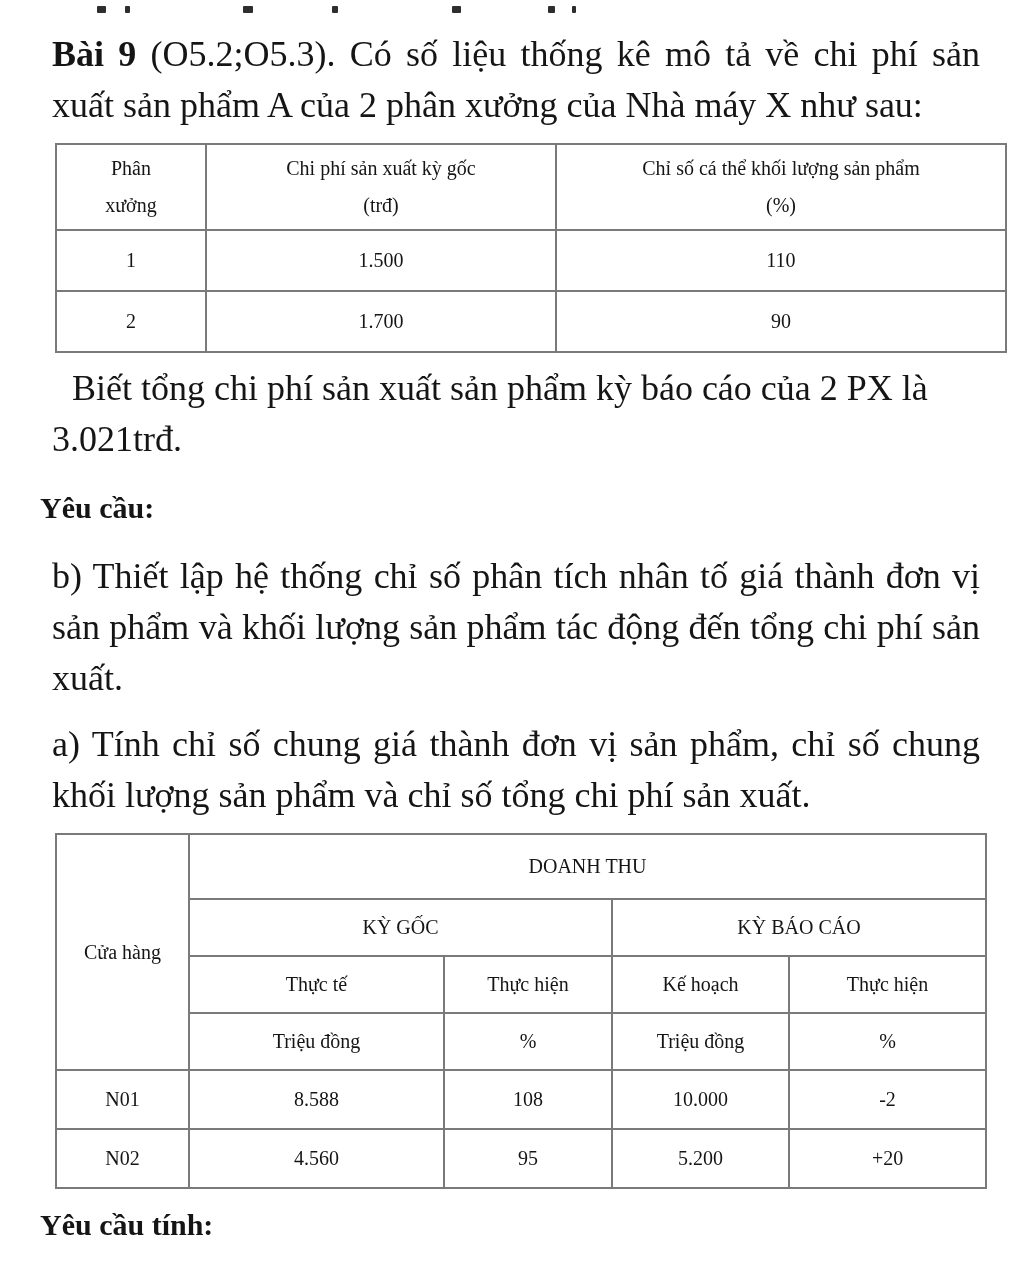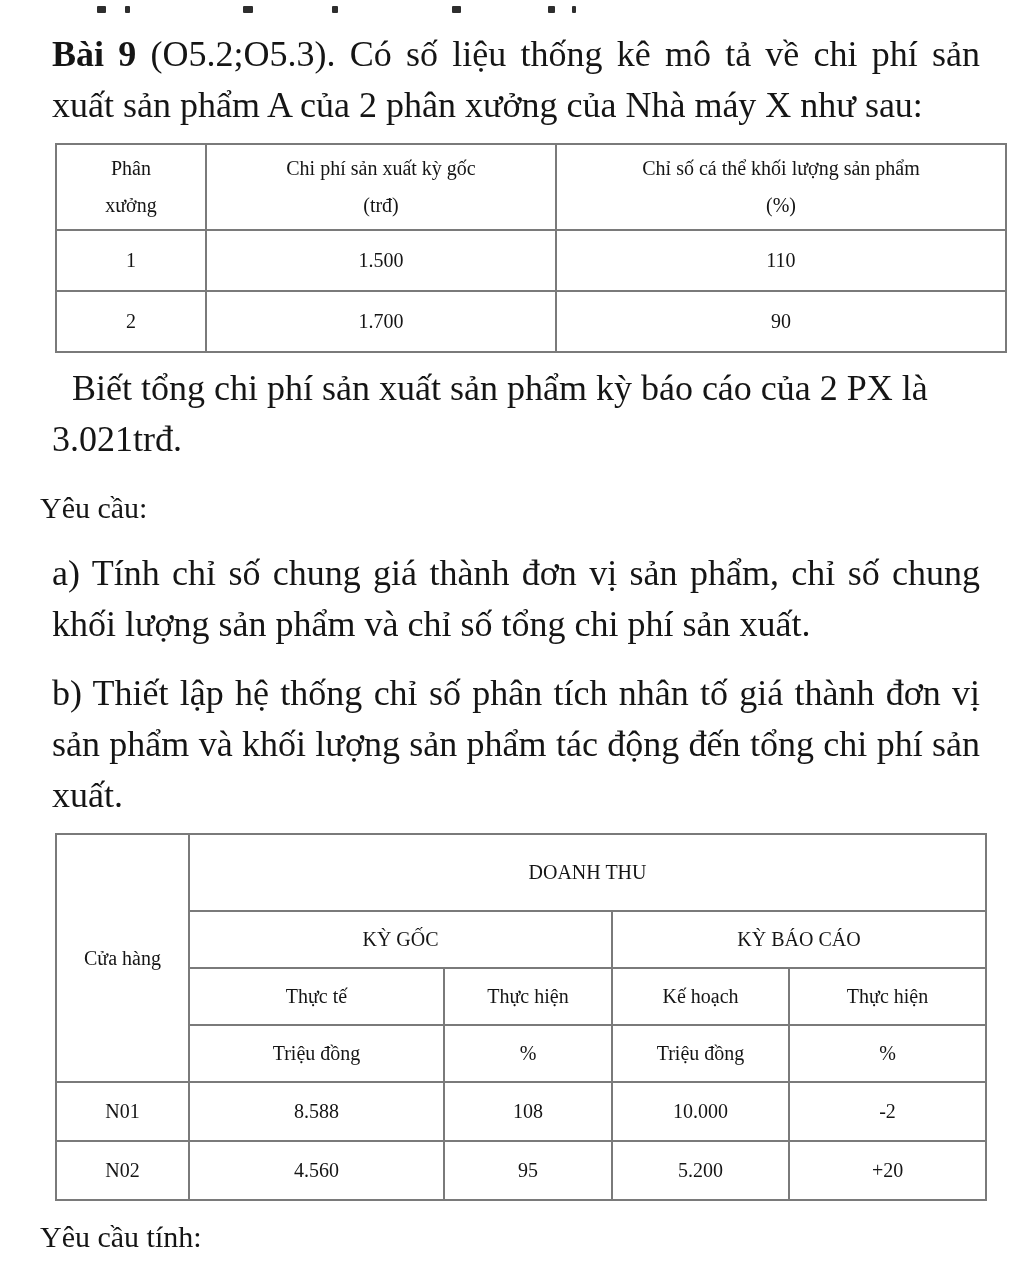--- a/index.html
+++ b/index.html
@@ -7,40 +7,40 @@
     width:1024px;height:1280px;overflow:hidden;background:#ffffff;
     font-family:"Liberation Serif","DejaVu Serif",serif;color:#151515;
   }
   .doc{padding:0 32px 0 40px;}
 
   
   .clipline{height:14px;position:relative;overflow:hidden;}
   .frag{position:absolute;top:6px;height:7px;background:#2e2e2e;border-radius:1px;}
 
   .para{font-size:36px;line-height:51px;text-align:justify;margin:12px;}
-  .heading{font-size:30px;line-height:51px;font-weight:normal;margin:0;}
+  .heading{font-size:30px;line-height:51px;font-weight:bold;margin:0;}
 
   .p-intro9{margin-top:15px;}
   .tbl1{margin:10px 0 0 15px;border-collapse:collapse;width:950px;table-layout:fixed;}
   .p-note{margin-top:10px;text-indent:20px;text-align:left;}
   .h-req9{margin-top:17px;}
   .p-a9{margin-top:15px;}
   .p-b9{margin-top:18px;}
   .p-intro10{margin-top:27px;}
   .tbl2{margin:10px 0 0 15px;border-collapse:collapse;width:930px;table-layout:fixed;}
   .h-req10{margin-top:10px;}
   .p-a10{margin-top:14px;}
 
   .tbl1 td,.tbl2 td{
     border:2px solid #7a7a7a;text-align:center;vertical-align:middle;
     font-size:20px;line-height:37px;padding:9px 4px;
   }
   .tbl1 td.hdr{padding:5px 4px;}
   .tbl1 td.datacell{padding:11px 4px;}
-  .tbl2 td.toprow{padding:19px 4px;}
+  .tbl2 td.toprow{padding:13px 4px;}
   .tbl2 td.datacell{padding:10px 4px;}
   .wrap-narrow{max-width:95px;margin:0 auto;}
   .wrap-store{max-width:80px;margin:0 auto;}
 </style>
 </head>
 <body>
 
 <div class="doc">
 
   <div class="clipline">
@@ -85,23 +85,23 @@
         <td class="datacell">1.700</td>
         <td class="datacell">90</td>
       </tr>
     </tbody>
   </table>
 
   <p class="para p-note">Biết tổng chi phí sản xuất sản phẩm kỳ báo cáo của 2 PX là 3.021trđ.</p>
 
   <p class="heading h-req9">Yêu cầu:</p>
 
+  <p class="para p-b9">b) Thiết lập hệ thống chỉ số phân tích nhân tố giá thành đơn vị sản phẩm và khối lượng sản phẩm tác động đến tổng chi phí sản xuất.</p>
+
   <p class="para p-a9">a) Tính chỉ số chung giá thành đơn vị sản phẩm, chỉ số chung khối lượng sản phẩm và chỉ số tổng chi phí sản xuất.</p>
-
-  <p class="para p-b9">b) Thiết lập hệ thống chỉ số phân tích nhân tố giá thành đơn vị sản phẩm và khối lượng sản phẩm tác động đến tổng chi phí sản xuất.</p>
 
 
   <table class="tbl2">
     <colgroup>
         <col style="width:133px">
         <col style="width:255px">
         <col style="width:168px">
         <col style="width:177px">
         <col style="width:197px">
       </colgroup>

